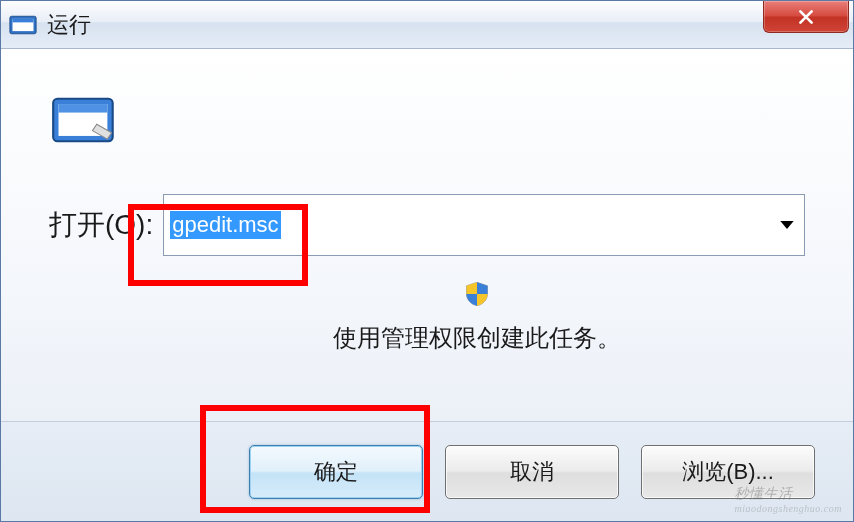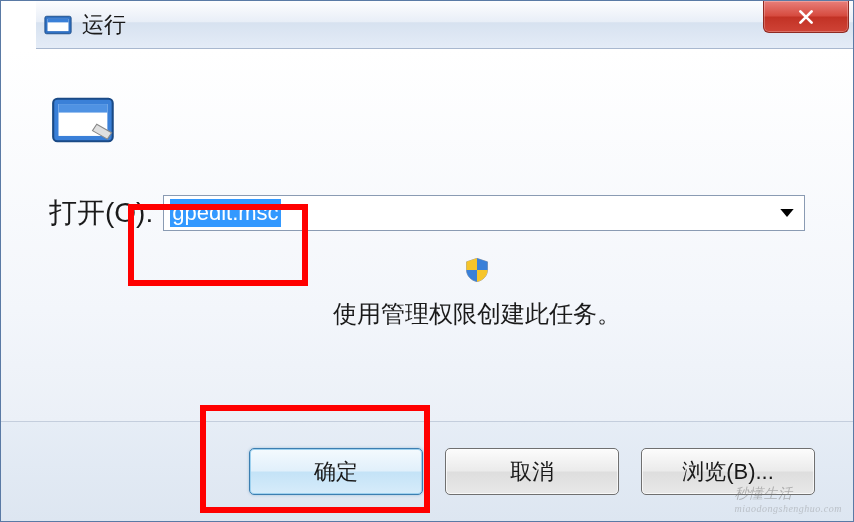--- a/index.html
+++ b/index.html
@@ -20,21 +20,20 @@
     flex-direction: column;
   }
   .titlebar {
     height: 48px;
     background: linear-gradient(to bottom, #fdfdfe 0%, #e8eef7 45%, #d7e2f0 46%, #e4ecf7 100%);
     border-bottom: 1px solid #a9b8cf;
     display: flex;
     align-items: center;
     padding: 0 8px;
     position: relative;
-    margin-left: 35px;
   }
   .titlebar .title-icon {
     width: 28px; height: 22px;
     margin-right: 10px;
     display: inline-flex; align-items: center; justify-content: center;
   }
   .titlebar .title-text {
     font-size: 22px;
     color: #1a1a1a;
     flex: 1;
@@ -83,21 +82,21 @@
     margin-bottom: 24px;
     position: relative;
   }
   .open-label {
     font-size: 28px;
     color: #1a1a1a;
     margin-right: 2px;
   }
   .combo-wrap {
     flex: 1;
-    height: 36px;
+    height: 62px;
     border: 1px solid #8a9bb3;
     background: #fff;
     display: flex;
     align-items: center;
     position: relative;
   }
   .combo-input-area {
     flex: 1;
     height: 100%;
     display: flex;
@@ -139,21 +138,21 @@
     background: linear-gradient(to bottom, #e6edf6 0%, #dde6f1 100%);
     border-top: 1px solid #c4cedd;
     display: flex;
     align-items: center;
     justify-content: flex-end;
     gap: 22px;
     padding-right: 38px;
   }
   .btn {
     min-width: 174px;
-    height: 47px;
+    height: 54px;
     border: 1px solid #707070;
     border-radius: 5px;
     background: linear-gradient(to bottom, #fcfcfc 0%, #ebebeb 48%, #dedede 52%, #e8e8e8 100%);
     font-size: 22px;
     display: flex; align-items: center; justify-content: center;
     color: #1a1a1a;
     box-shadow: inset 0 0 0 1px rgba(255,255,255,0.7);
   }
   .btn.default {
     border: 1px solid #3c7fb1;

